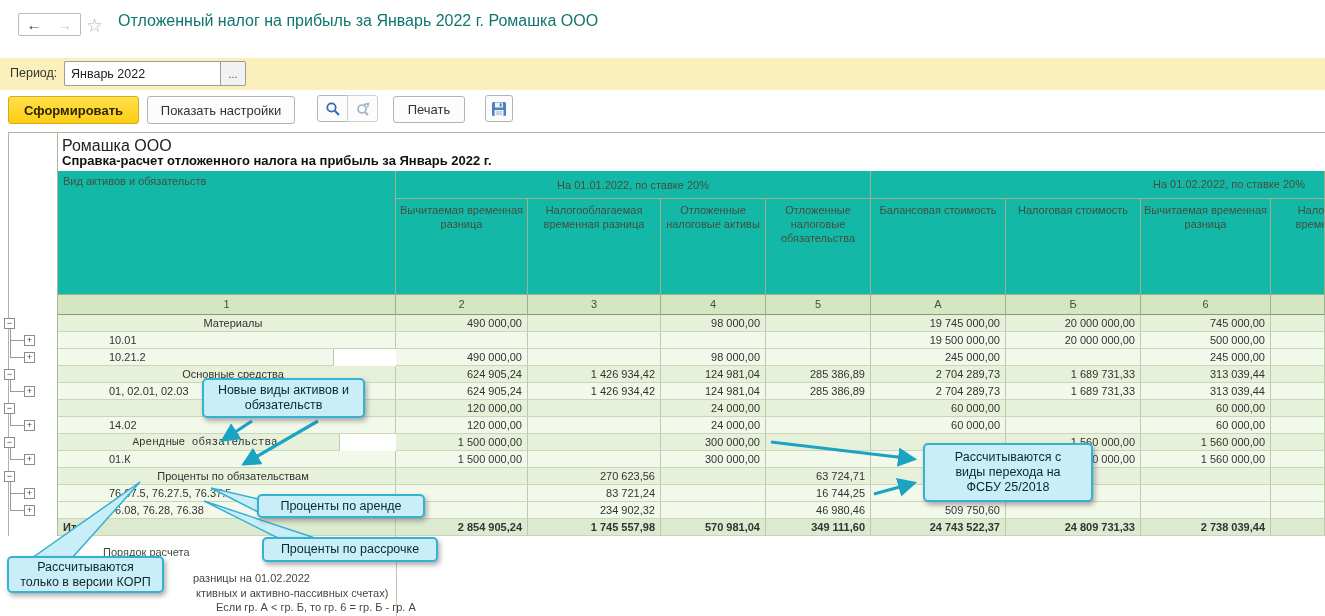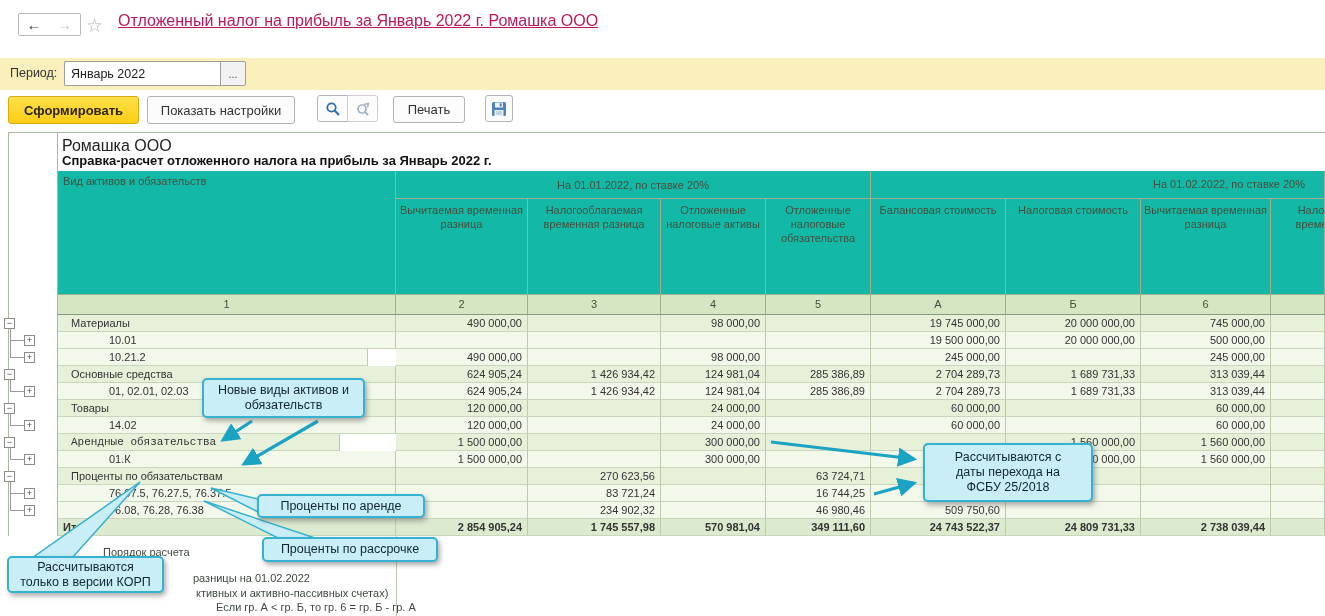--- a/index.html
+++ b/index.html
@@ -6,21 +6,21 @@
   #app{position:relative;width:1325px;height:616px;overflow:hidden;background:#fff;
        font-family:"Liberation Sans",sans-serif;font-size:11px;color:#333;}
   .abs{position:absolute;}
 
   
   .navbtn{position:absolute;top:13px;width:32px;height:23px;background:#fff;border:1px solid #b9b9b9;
           display:flex;align-items:center;justify-content:center;font-size:15px;box-sizing:border-box;}
   #btn-back{left:18px;border-radius:2px 0 0 2px;color:#3c3c3c;}
   #btn-fwd{left:49px;border-left:none;border-radius:0 2px 2px 0;color:#c3c9cf;}
   #star{left:86px;top:14px;font-size:19px;color:#b5b5b5;}
-  #win-title{left:118px;top:12px;font-size:16px;color:#be185d;white-space:nowrap;text-decoration:underline;}
+  #win-title{left:118px;top:12px;font-size:16px;color:#0f766e;white-space:nowrap;}
 
   
   #period-bar{left:0;top:58px;width:1325px;height:32px;background:#fbf0bb;}
   #period-label{left:10px;top:66px;font-size:12.5px;color:#333;}
   #period-input{left:64px;top:61px;width:148px;height:23px;border:1px solid #9d9d9d;border-right:none;
                 border-radius:2px 0 0 2px;font-family:"Liberation Sans",sans-serif;font-size:12.5px;padding:0 6px;background:#fff;color:#222;}
   #period-more{left:220px;top:61px;width:26px;height:25px;background:#f2f2f2;border:1px solid #9d9d9d;
                border-radius:0 2px 2px 0;box-sizing:border-box;display:flex;align-items:center;justify-content:center;
                font-size:11px;color:#555;}
 
@@ -40,21 +40,21 @@
   #report-title{left:62px;top:153px;font-size:13px;font-weight:bold;color:#111;}
 
   .hcell{position:absolute;background:#14b8a6;box-sizing:border-box;border-right:1px solid #9fb091;border-bottom:1px solid #9fb091;
          color:#42503f;}
   .hcell .ct{display:block;text-align:center;padding-top:4px;line-height:14px;}
   .ncell{position:absolute;background:#d5e6c2;box-sizing:border-box;border-right:1px solid #9fb091;border-bottom:1px solid #8a9a80;
          text-align:center;line-height:19px;color:#42503f;}
   .cell{position:absolute;box-sizing:border-box;border-right:1px solid #bccaae;border-bottom:1px solid #c9d6bc;
         line-height:16px;white-space:nowrap;overflow:hidden;}
   .cell.num{text-align:right;padding-right:5px;}
-  .row-g{background:#e7f1da;}
+  .row-g{background:#e7f1da;text-align:center;}
   .row-c{background:#f2f8ea;}
   .row-t{background:#dcead0;font-weight:bold;}
   .toggle{position:absolute;width:11px;height:11px;background:#fff;border:1px solid #8c8c8c;box-sizing:border-box;
           font-size:9px;line-height:8px;text-align:center;color:#444;z-index:5;}
   .conn{position:absolute;background:#9a9a9a;z-index:4;}
 
   #footer-notes div{position:absolute;color:#3f4a3f;font-size:11px;white-space:nowrap;}
 
   
   .callout{position:absolute;background:#c9eef7;border:2px solid #35b1d2;border-radius:5px;
@@ -181,21 +181,21 @@
       <div class="cell num row-c" style="left: 528px; top: 332px; width: 133px; height: 17px;"></div>
       <div class="cell num row-c" style="left: 661px; top: 332px; width: 105px; height: 17px;"></div>
       <div class="cell num row-c" style="left: 766px; top: 332px; width: 105px; height: 17px;"></div>
       <div class="cell num row-c" style="left: 871px; top: 332px; width: 135px; height: 17px;">19 500 000,00</div>
       <div class="cell num row-c" style="left: 1006px; top: 332px; width: 135px; height: 17px;">20 000 000,00</div>
       <div class="cell num row-c" style="left: 1141px; top: 332px; width: 130px; height: 17px;">500 000,00</div>
       <div class="cell num row-c" style="left: 1271px; top: 332px; width: 54px; height: 17px;"></div>
       <div class="toggle" style="left: 24px; top: 335px;">+</div>
       <div class="conn" style="left: 10px; top: 332px; width: 1px; height: 17px;"></div>
       <div class="conn" style="left: 10px; top: 340px; width: 14px; height: 1px;"></div>
-      <div class="cell row-c" style="left: 58px; top: 349px; width: 310px; height: 17px; padding-left: 51px;">10.21.2</div>
+      <div class="cell row-c" style="left: 58px; top: 349px; width: 276px; height: 17px; padding-left: 51px;">10.21.2</div>
       <div class="cell num row-c" style="left: 396px; top: 349px; width: 132px; height: 17px;">490 000,00</div>
       <div class="cell num row-c" style="left: 528px; top: 349px; width: 133px; height: 17px;"></div>
       <div class="cell num row-c" style="left: 661px; top: 349px; width: 105px; height: 17px;">98 000,00</div>
       <div class="cell num row-c" style="left: 766px; top: 349px; width: 105px; height: 17px;"></div>
       <div class="cell num row-c" style="left: 871px; top: 349px; width: 135px; height: 17px;">245 000,00</div>
       <div class="cell num row-c" style="left: 1006px; top: 349px; width: 135px; height: 17px;"></div>
       <div class="cell num row-c" style="left: 1141px; top: 349px; width: 130px; height: 17px;">245 000,00</div>
       <div class="cell num row-c" style="left: 1271px; top: 349px; width: 54px; height: 17px;"></div>
       <div class="toggle" style="left: 24px; top: 352px;">+</div>
       <div class="conn" style="left: 10px; top: 349px; width: 1px; height: 8px;"></div>
@@ -336,21 +336,21 @@
     <line x1="771" y1="442" x2="914" y2="459" stroke="#1ba3c4" stroke-width="3.2" marker-end="url(#ah)"></line>
     <line x1="874" y1="494" x2="914" y2="483" stroke="#1ba3c4" stroke-width="3.2" marker-end="url(#ah)"></line>
   </svg>
 
   <div id="callout-new-types" class="callout">
       <div>Новые виды активов и</div>
       <div>обязательств</div>
     </div>
   <div id="callout-fsbu" class="callout">
       <div>Рассчитываются с</div>
-      <div>даты перехода на</div>
+      <div>виды перехода на</div>
       <div>ФСБУ 25/2018</div>
     </div>
   <div id="callout-lease" class="callout">
       <div>Проценты по аренде</div>
     </div>
   <div id="callout-korp" class="callout">
       <div>Рассчитываются</div>
       <div>только в версии КОРП</div>
     </div>
   <div id="callout-installment" class="callout">

